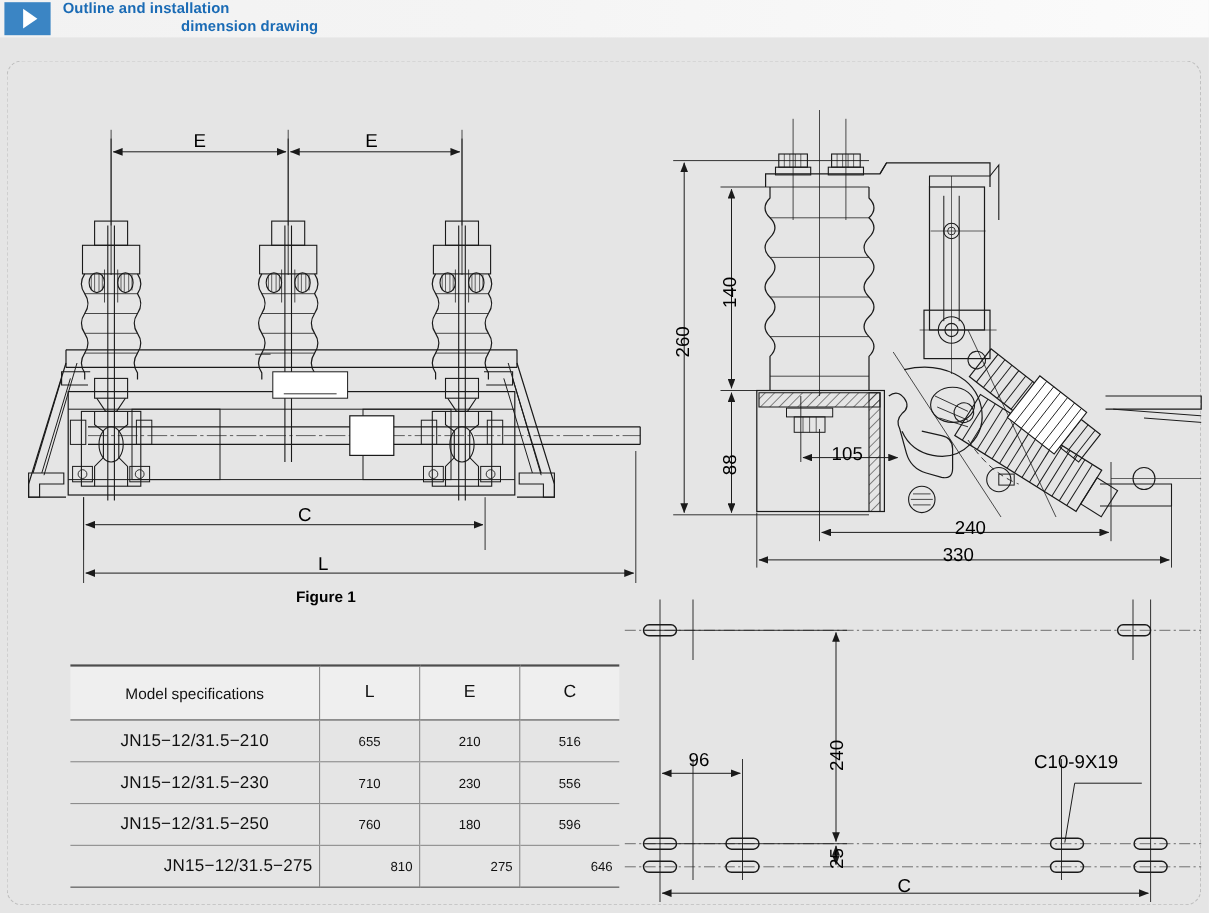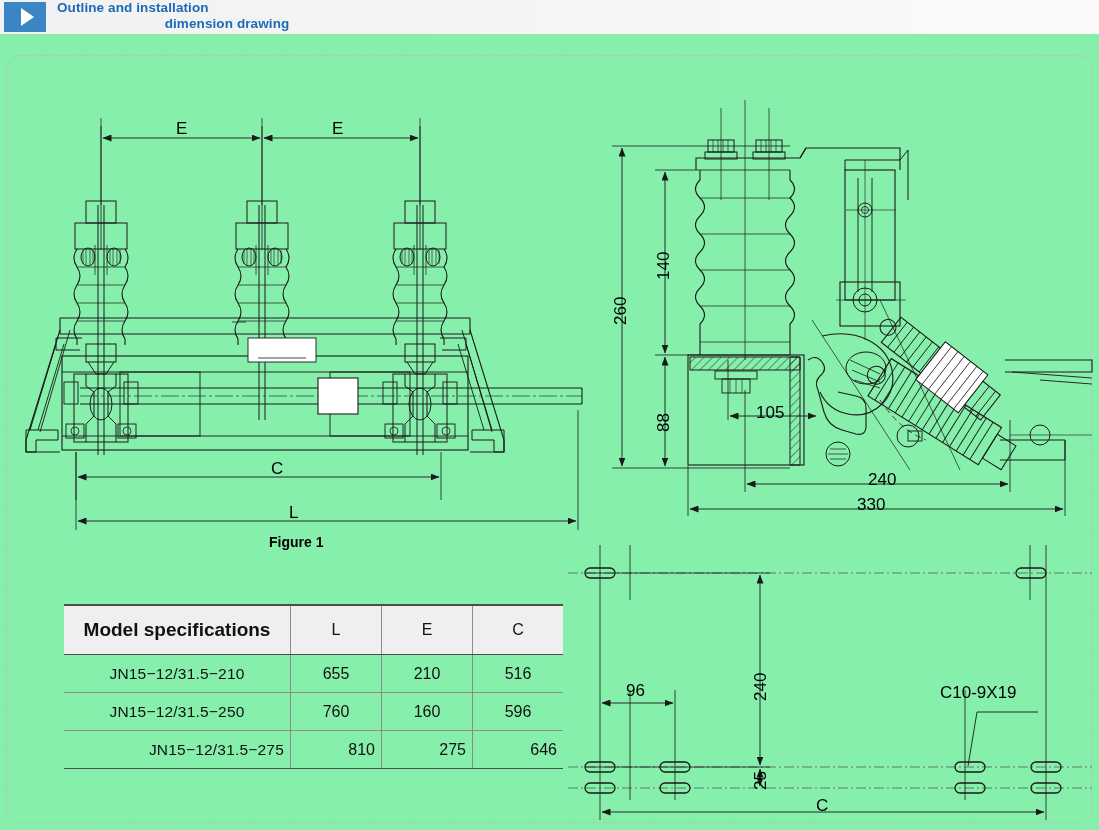--- a/index.html
+++ b/index.html
@@ -9,21 +9,21 @@
     width: 1099px;
     height: 830px;
     overflow: hidden;
     font-family: "Liberation Sans", sans-serif;
   }
 
   #root {
     position: relative;
     width: 1099px;
     height: 830px;
-    background: #86efac;
+    background: #e5e5e5;
   }
 
   
   .header {
     position: absolute;
     left: 0; top: 0;
     width: 1099px;
     height: 36px;
   }
   .header-bg {
@@ -110,32 +110,32 @@
   .spec-table {
     position: absolute;
     left: 64px; top: 604px;
     border-collapse: collapse;
     font-family: "Liberation Sans", sans-serif;
   }
   .spec-table th {
     background: #efefef;
     border-top: 2px solid #4d4d4d;
     border-bottom: 1.5px solid #4d4d4d;
-    font-size: 19px;
-    font-weight: bold;
+    font-size: 14px;
+    font-weight: normal;
     color: #111;
     height: 48px;
     padding: 0 10px;
     text-align: center;
   }
   .spec-table th.c-model { width: 206px; }
   .spec-table th.c-num   { width: 70px; font-weight: normal; font-size: 16px; }
   .spec-table td {
     border-bottom: 1.2px solid #8c8c8c;
-    font-size: 16px;
+    font-size: 12px;
     color: #111;
     height: 37px;
     text-align: center;
     padding: 0 6px;
   }
   .spec-table td.model { font-size: 15.5px; letter-spacing: 0.2px; }
   .spec-table tr:last-child td { border-bottom: 1.5px solid #4d4d4d; text-align: right; }
   .spec-table .vsep { border-left: 1.2px solid #8c8c8c; }
 </style>
 </head>
@@ -637,23 +637,29 @@
       </tr>
     </thead>
     <tbody>
       <tr>
         <td class="model">JN15−12/31.5−210</td>
         <td class="vsep">655</td>
         <td class="vsep">210</td>
         <td class="vsep">516</td>
       </tr>
       <tr>
+        <td class="model">JN15−12/31.5−230</td>
+        <td class="vsep">710</td>
+        <td class="vsep">230</td>
+        <td class="vsep">556</td>
+      </tr>
+      <tr>
         <td class="model">JN15−12/31.5−250</td>
         <td class="vsep">760</td>
-        <td class="vsep">160</td>
+        <td class="vsep">180</td>
         <td class="vsep">596</td>
       </tr>
       <tr>
         <td class="model">JN15−12/31.5−275</td>
         <td class="vsep">810</td>
         <td class="vsep">275</td>
         <td class="vsep">646</td>
       </tr>
     </tbody>
   </table>

